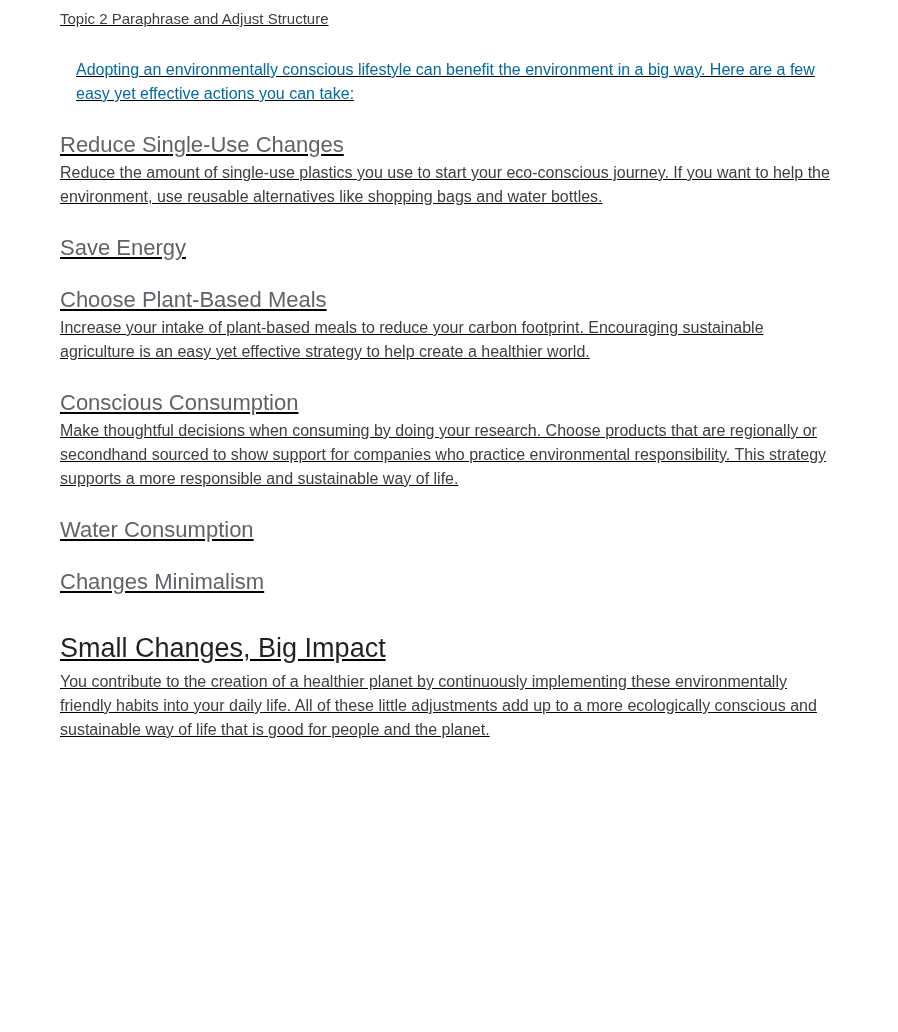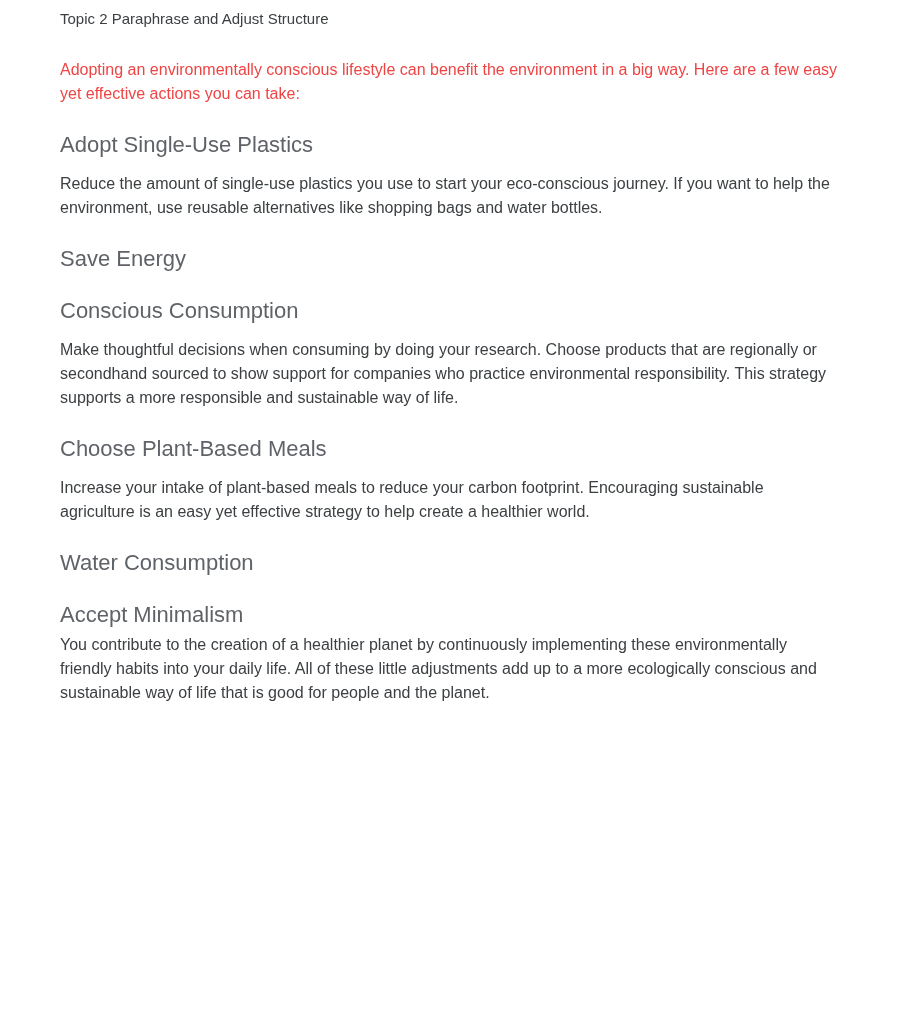--- a/index.html
+++ b/index.html
@@ -11,47 +11,48 @@
   body {
     width: 898px;
     height: 1032px;
     overflow: hidden;
     font-family: "Liberation Sans", "DejaVu Sans", sans-serif;
   }
   .doc {
     width: 898px;
     height: 1032px;
     padding: 9px 56px 0 60px;
+    text-decoration: underline;
   }
   .doc-title {
     font-size: 15px;
     line-height: 20px;
     color: #3c4043;
     font-weight: 400;
     margin: 0;
   }
   .intro {
     font-size: 16px;
     line-height: 24px;
-    color: #ef4444;
-    margin: 29px 0 0 0;
+    color: #0369a1;
+    margin: 29px 0 0 16px;
     max-width: 782px;
   }
   .section-heading {
     font-size: 22px;
     line-height: 26px;
     font-weight: 400;
     color: #5f6368;
     margin: 26px 0 0 0;
   }
   .section-body {
     font-size: 16px;
     line-height: 24px;
     color: #3c4043;
-    margin: 14px 0 0 0;
+    margin: 3px 0 0 0;
     max-width: 786px;
   }
   .big-heading {
     font-size: 27px;
     line-height: 34px;
     font-weight: 400;
     color: #1f2124;
     margin: 36px 0 0 0;
   }
   .conclusion-body {
@@ -65,43 +66,44 @@
 </head>
 <body>
 
 <div class="doc">
 
   <p class="doc-title">Topic 2 Paraphrase and Adjust Structure</p>
 
   <p class="intro">Adopting an environmentally conscious lifestyle can benefit the environment in a big way. Here are a few easy yet effective actions you can take:</p>
 
   <div>
-    <h3 class="section-heading">Adopt Single-Use Plastics</h3>
+    <h3 class="section-heading">Reduce Single-Use Changes</h3>
     <p class="section-body">Reduce the amount of single-use plastics you use to start your eco-conscious journey. If you want to help the environment, use reusable alternatives like shopping bags and water bottles.</p>
   </div>
 
   <div>
     <h3 class="section-heading">Save Energy</h3>
   </div>
 
   <div>
-    <h3 class="section-heading">Conscious Consumption</h3>
-    <p class="section-body">Make thoughtful decisions when consuming by doing your research. Choose products that are regionally or secondhand sourced to show support for companies who practice environmental responsibility. This strategy supports a more responsible and sustainable way of life.</p>
+    <h3 class="section-heading">Choose Plant-Based Meals</h3>
+    <p class="section-body">Increase your intake of plant-based meals to reduce your carbon footprint. Encouraging sustainable agriculture is an easy yet effective strategy to help create a healthier world.</p>
   </div>
 
   <div>
-    <h3 class="section-heading">Choose Plant-Based Meals</h3>
-    <p class="section-body">Increase your intake of plant-based meals to reduce your carbon footprint. Encouraging sustainable agriculture is an easy yet effective strategy to help create a healthier world.</p>
+    <h3 class="section-heading">Conscious Consumption</h3>
+    <p class="section-body">Make thoughtful decisions when consuming by doing your research. Choose products that are regionally or secondhand sourced to show support for companies who practice environmental responsibility. This strategy supports a more responsible and sustainable way of life.</p>
   </div>
 
   <div>
     <h3 class="section-heading">Water Consumption</h3>
   </div>
 
   <div>
-    <h3 class="section-heading">Accept Minimalism</h3>
+    <h3 class="section-heading">Changes Minimalism</h3>
   </div>
 
   <div>
+    <h2 class="big-heading">Small Changes, Big Impact</h2>
     <p class="conclusion-body">You contribute to the creation of a healthier planet by continuously implementing these environmentally friendly habits into your daily life. All of these little adjustments add up to a more ecologically conscious and sustainable way of life that is good for people and the planet.</p>
   </div>
 
 </div>
 
 </body></html>

